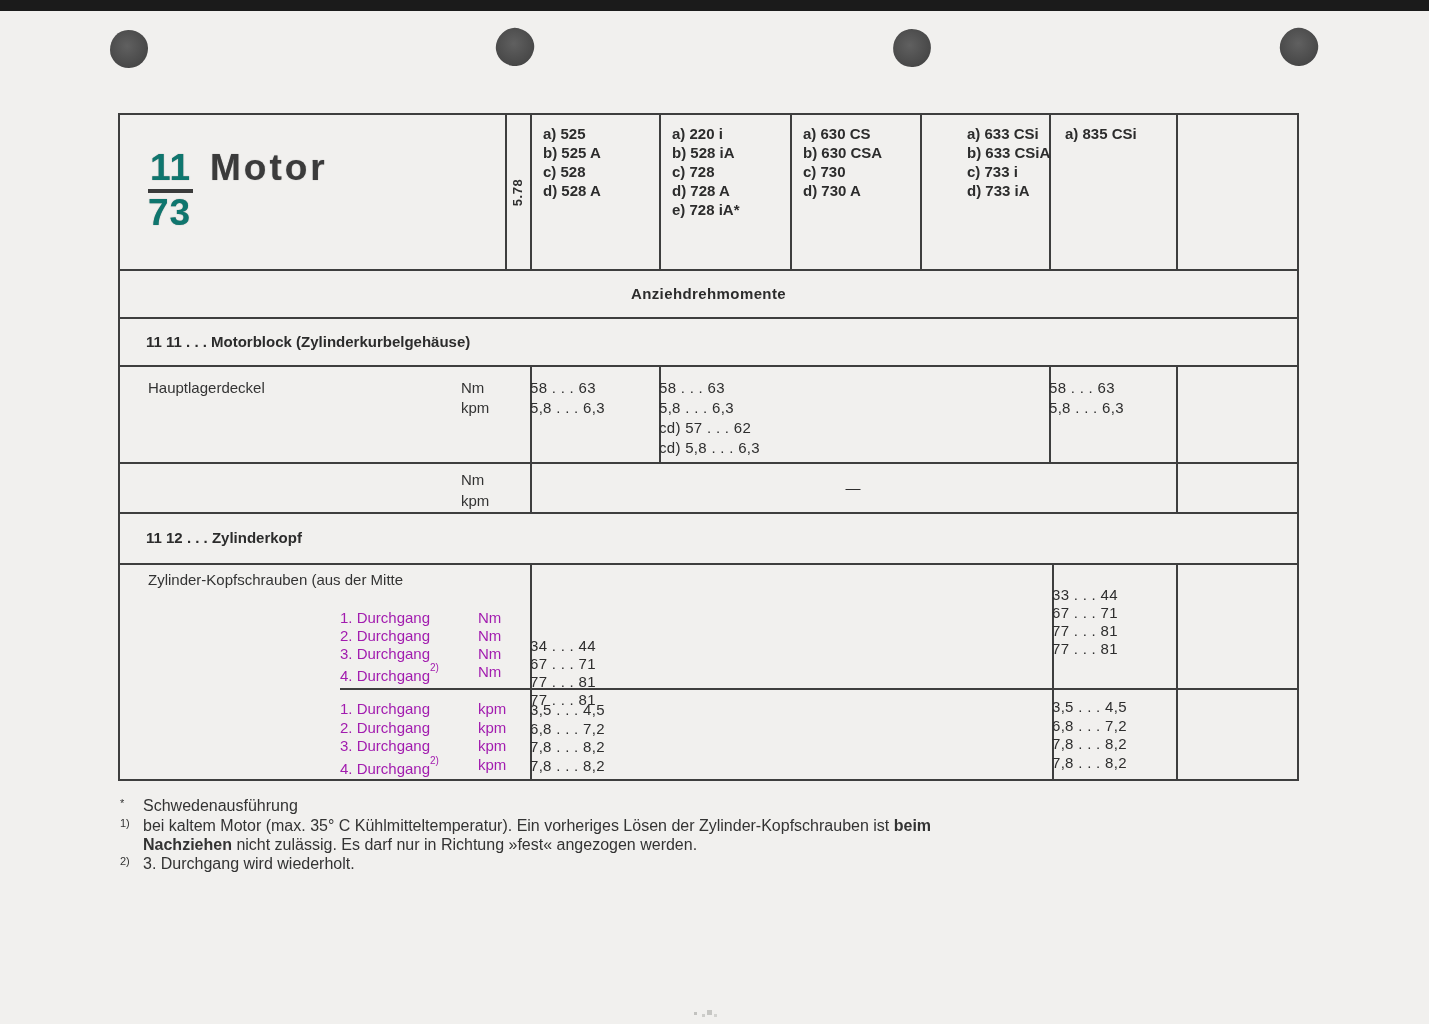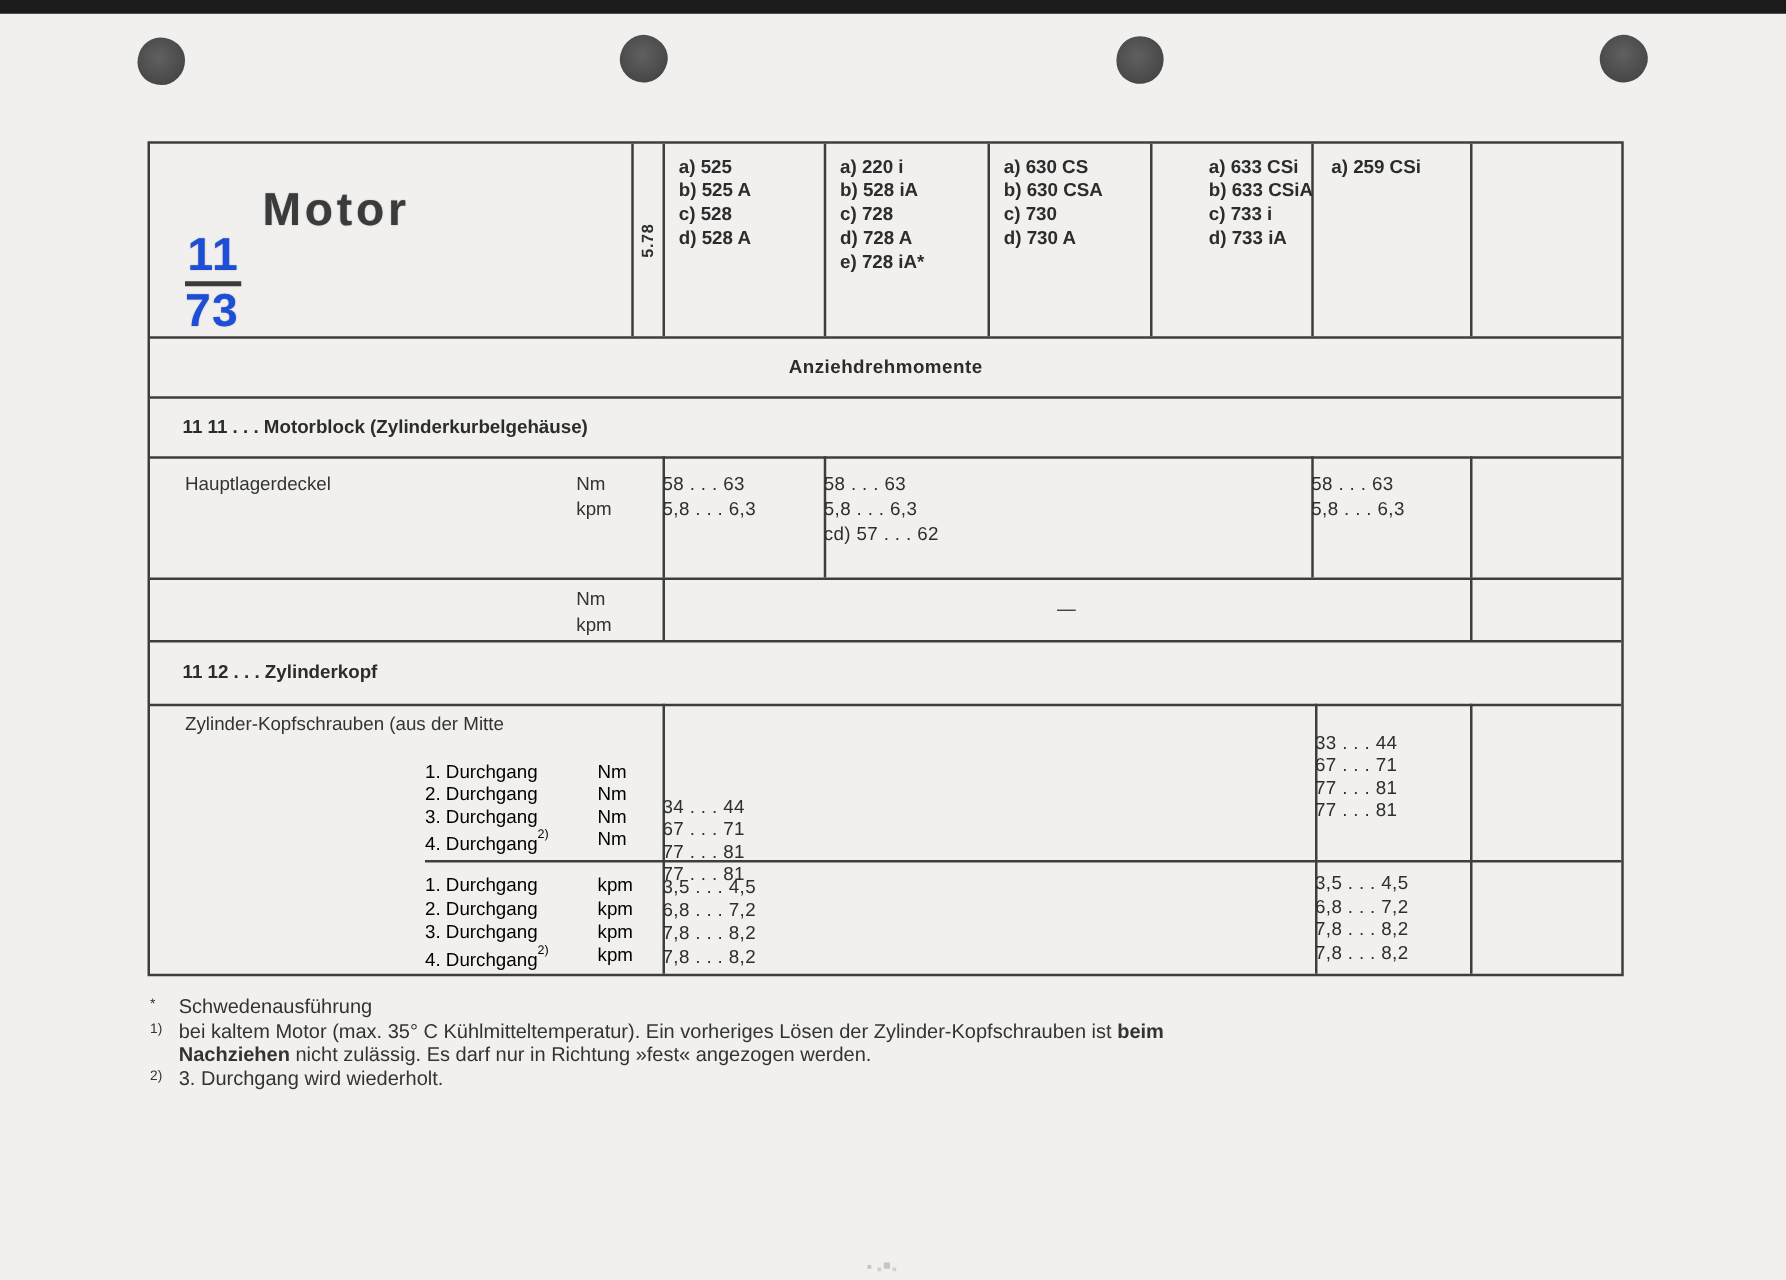--- a/index.html
+++ b/index.html
@@ -15,21 +15,21 @@
   .hole.h4{transform:rotate(21deg);}
 
   
   .spec{position:absolute;left:118px;top:113px;width:1181px;height:668px;
         border:2px solid #3e3e3e;box-sizing:border-box;}
   .vl{position:absolute;width:2px;background:#3e3e3e;}
   .hl{position:absolute;height:2px;background:#3e3e3e;left:0;width:1177px;}
 
   
   .doccode{position:absolute;left:28px;top:33px;font-size:37px;font-weight:bold;
-           color:#1d4ed8;line-height:40px;letter-spacing:1px;text-shadow:0 0 1px rgba(59,59,59,.55);margin-top:36px;}
+           color:#0f766e;line-height:40px;letter-spacing:1px;text-shadow:0 0 1px rgba(59,59,59,.55);}
   .doccode .num span{display:inline-block;border-bottom:4px solid #3b3b3b;padding:0 2px 1px 2px;}
   .motor{position:absolute;left:90px;top:33px;font-size:37px;font-weight:bold;
          letter-spacing:3px;color:#3b3b3b;line-height:40px;text-shadow:0 0 1px rgba(59,59,59,.55);}
   .edition{position:absolute;left:385px;top:0;width:25px;height:154px;
            display:flex;align-items:center;justify-content:center;}
   .edition span{transform:rotate(-90deg);font-weight:bold;font-size:13px;letter-spacing:.5px;color:#2f2f2f;}
   .mcol{position:absolute;top:9px;font-size:15px;font-weight:bold;line-height:19px;color:#2c2c2c;}
 
   
   .band-title{position:absolute;top:154px;left:0;width:1177px;height:48px;display:flex;
@@ -37,21 +37,21 @@
               letter-spacing:.4px;color:#2c2c2c;}
   .section{position:absolute;left:0;width:1177px;box-sizing:border-box;display:flex;
            align-items:center;padding-left:26px;font-weight:bold;font-size:15px;color:#2c2c2c;}
 
   
   .rowlabel{position:absolute;font-size:15px;color:#333;line-height:19px;}
   .units{position:absolute;left:341px;font-size:15px;color:#333;}
   .vals{position:absolute;font-size:15px;color:#2e2e2e;letter-spacing:.3px;}
   .dashcell{position:absolute;left:410px;top:347px;width:646px;height:50px;display:flex;
             align-items:center;justify-content:center;font-size:15px;color:#2e2e2e;}
-  .passes{position:absolute;left:220px;width:172px;font-size:15px;color:#000000;}
+  .passes{position:absolute;left:220px;width:172px;font-size:15px;color:#a21caf;}
   .prow{display:flex;height:18px;line-height:18px;}
   .prow.k{height:18.5px;line-height:18.5px;}
   .plabel{flex:1;}
   .punit{width:34px;}
   sup.ref{font-size:10px;position:relative;top:-4px;}
 
   
   .fn{position:absolute;font-size:16px;color:#333;line-height:19px;}
   .fnref{display:inline-block;width:23px;font-size:11px;transform:translateY(-4px);vertical-align:baseline;}
   .noise{position:absolute;left:694px;top:1012px;width:3px;height:3px;background:#c2c2bf;
@@ -126,40 +126,41 @@
       <div>c) 730</div>
       <div>d) 730 A</div>
     </div>
     <div class="mcol" style="left:847px;">
       <div>a) 633 CSi</div>
       <div>b) 633 CSiA</div>
       <div>c) 733 i</div>
       <div>d) 733 iA</div>
     </div>
     <div class="mcol" style="left:945px;">
-      <div>a) 259 CSi</div>
+      <div>a) 835 CSi</div>
     </div>
 
     <div class="band-title">Anziehdrehmomente</div>
     <div class="section" style="top:202px;height:48px;">11 11 . . . Motorblock (Zylinderkurbelgehäuse)</div>
     <div class="section" style="top:397px;height:51px;">11 12 . . . Zylinderkopf</div>
 
     <div class="rowlabel" style="left:28px;top:263px;">Hauptlagerdeckel</div>
     <div class="units" style="top:263px;line-height:20px;">
       <div>Nm</div>
       <div>kpm</div>
     </div>
     <div class="vals" style="left:410px;top:263px;width:129px;line-height:20px;">
       <div>58 . . . 63</div>
       <div>5,8 . . . 6,3</div>
     </div>
     <div class="vals" style="left:539px;top:263px;width:390px;line-height:20px;">
       <div>58 . . . 63</div>
       <div>5,8 . . . 6,3</div>
       <div>cd) 57 . . . 62</div>
+      <div>cd) 5,8 . . . 6,3</div>
     </div>
     <div class="vals" style="left:929px;top:263px;width:127px;line-height:20px;">
       <div>58 . . . 63</div>
       <div>5,8 . . . 6,3</div>
     </div>
 
     <div class="units" style="top:354px;line-height:21px;">
       <div>Nm</div>
       <div>kpm</div>
     </div>

